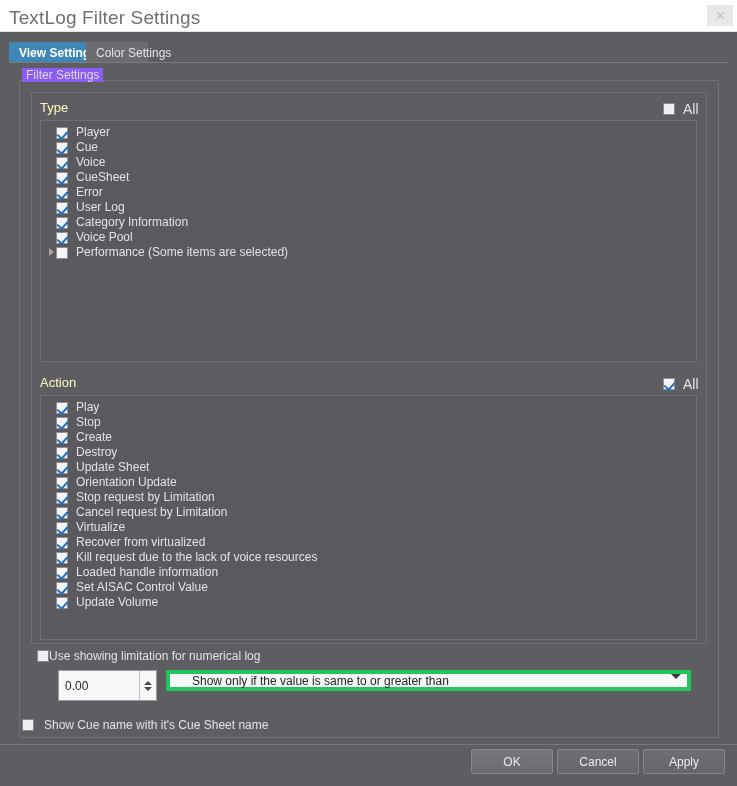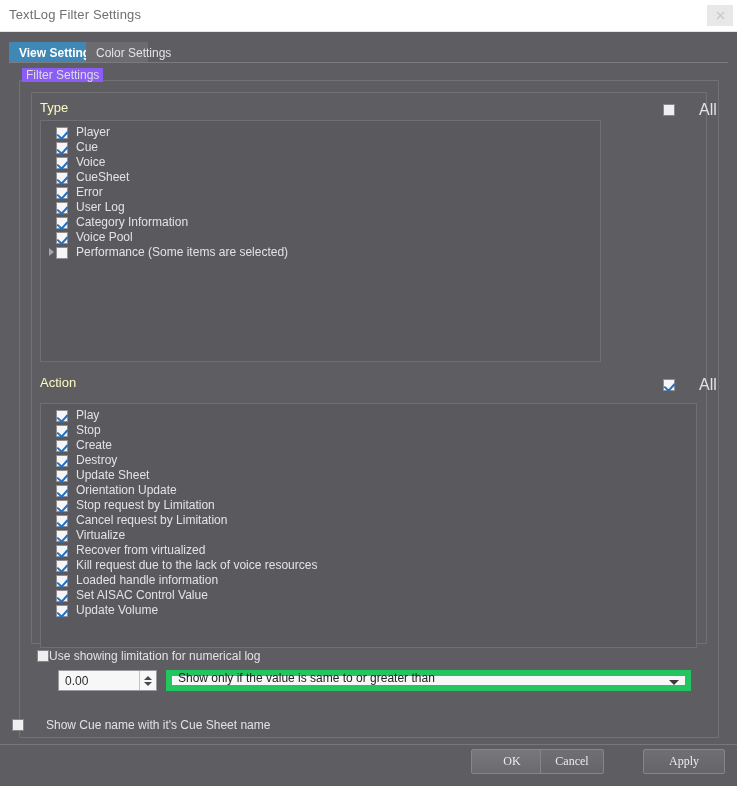--- a/index.html
+++ b/index.html
@@ -18,21 +18,21 @@
 
   
   .titlebar {
     position: absolute; left: 0; top: 0;
     width: 737px; height: 32px;
     background: #ffffff;
     border-bottom: 1px solid #e4e4e4;
   }
   .title-text {
     position: absolute; left: 9px; top: 7px;
-    font-size: 13px; color: #6f6f74;
+    font-size: 19px; color: #6f6f74;
     letter-spacing: .15px;
     white-space: nowrap;
   }
   .close-btn {
     position: absolute; right: 4px; top: 5px;
     width: 26px; height: 21px;
     background: #e8e8e8;
     display: flex; align-items: center; justify-content: center;
     cursor: pointer;
   }
@@ -96,30 +96,30 @@
   #type-title  { left: 40px; top: 100px; }
   #action-title{ left: 40px; top: 375px; }
 
   .all-row {
     position: absolute;
     display: flex; align-items: center; gap: 8px;
     cursor: pointer;
   }
   #type-all   { left: 663px; top: 101px; }
   #action-all { left: 663px; top: 376px; }
-  .all-label { font-size: 16px; color: #e3e3e6; margin-left: 16px; }
+  .all-label { font-size: 14px; color: #e3e3e6; }
 
   
   .listbox {
     position: absolute;
     background: #5a5a5e;
     border: 1px solid #6e6e73;
     overflow: hidden;
   }
-  #type-list   { left: 40px; top: 120px; width: 561px; height: 242px; text-align: right; }
+  #type-list   { left: 40px; top: 120px; width: 657px; height: 242px; text-align: right; }
   #action-list { left: 40px; top: 395px; width: 657px; height: 245px; }
 
   .list-row {
     position: relative;
     display: flex; align-items: center;
     height: 15px;
     padding-left: 0px;
     cursor: pointer;
   }
   .list-row .lbl {
@@ -163,21 +163,21 @@
   
   .limit-check {
     position: absolute; left: 37px; top: 649px;
     display: flex; align-items: center; 
     cursor: pointer;
   }
   .limit-check .lbl { font-size: 12px; color: #e2e2e6; white-space: nowrap; }
 
   .spin {
     position: absolute; left: 58px; top: 670px;
-    width: 99px; height: 21px;
+    width: 99px; height: 31px;
     background: #f7f7f7;
     border: 1px solid #9a9a9f;
     display: flex; align-items: center;
   }
   .spin-value {
     font-size: 12px; color: #2a2a2a;
     padding-left: 6px; flex: 1;
   }
   .spin-btns {
     width: 17px; height: 100%;
@@ -192,68 +192,68 @@
     border-left: 4px solid transparent;
     border-right: 4px solid transparent;
   }
   .spin-up { border-bottom: 4px solid #4a4a4e; }
   .spin-down { border-top: 4px solid #4a4a4e; }
 
   .combo {
     position: absolute; left: 166px; top: 670px;
     width: 525px; height: 21px;
     background: #f7f7f7;
-    border: 6px solid #22c55e;
-    display: flex; align-items: flex-end;
-    cursor: pointer;
+    border: 4px solid #22c55e;
+    display: flex; align-items: flex-start;
+    cursor: pointer;
+    padding-left: 16px;
   }
   .combo-text {
     font-size: 12px; color: #232326;
     padding-left: 6px; flex: 1;
     white-space: nowrap; overflow: hidden;
   }
   .combo-arrow {
     width: 22px; display: flex; align-items: center; justify-content: center;
   }
   .combo-arrow i {
     width: 0; height: 0;
     border-left: 5px solid transparent;
     border-right: 5px solid transparent;
     border-top: 5px solid #3a3a3e;
     display: block;
   }
 
   
   .cue-check {
-    position: absolute; left: 12px; top: 718px;
-    display: flex; align-items: center; gap: 22px;
+    position: absolute; left: 22px; top: 718px;
+    display: flex; align-items: center; gap: 10px;
     cursor: pointer;
   }
   .cue-check .lbl { font-size: 12px; color: #e2e2e6; white-space: nowrap; }
 
   
   .footer-sep {
     position: absolute; left: 0; top: 744px;
     width: 737px; height: 1px;
     background: #77777c;
   }
   .btn {
     position: absolute; top: 749px;
     height: 25px;
     background: linear-gradient(#6f6f74, #646469);
     border: 1px solid #868689;
     border-radius: 2px;
     color: #ececef;
     font-size: 12px;
     display: flex; align-items: center; justify-content: center;
     cursor: pointer;
-    font-family: Liberation Serif, serif;
   }
   #btn-ok     { left: 471px; width: 82px; background: linear-gradient(#77777c, #6a6a6f); }
-  #btn-cancel { left: 540px; width: 64px; text-align: center; }
+  #btn-cancel { left: 557px; width: 82px; text-align: center; }
   #btn-apply  { left: 643px; width: 82px; }
 
   .bottom-strip {
     position: absolute; left: 0; top: 778px;
     width: 737px; height: 8px;
     background: #5e5e62;
   }
 </style>
 </head>
 <body>
@@ -345,21 +345,21 @@
         </span>
         <span class="lbl">Performance (Some items are selected)</span>
       </div>
     </div>
 
   <div class="section-title" id="action-title">Action</div>
   <div class="all-row" id="action-all">
     <span class="cb checked"></span>
     <span class="all-label">All</span>
   </div>
-  <div class="listbox" id="action-list" style="padding-top: 4px; margin-top: 8px;">
+  <div class="listbox" id="action-list" style="padding-top: 4px;">
       <div class="list-row">
         <span class="cb-slot">
           <span class="cb checked"></span>
         </span>
         <span class="lbl">Play</span>
       </div>
       <div class="list-row">
         <span class="cb-slot">
           <span class="cb checked"></span>
         </span>

